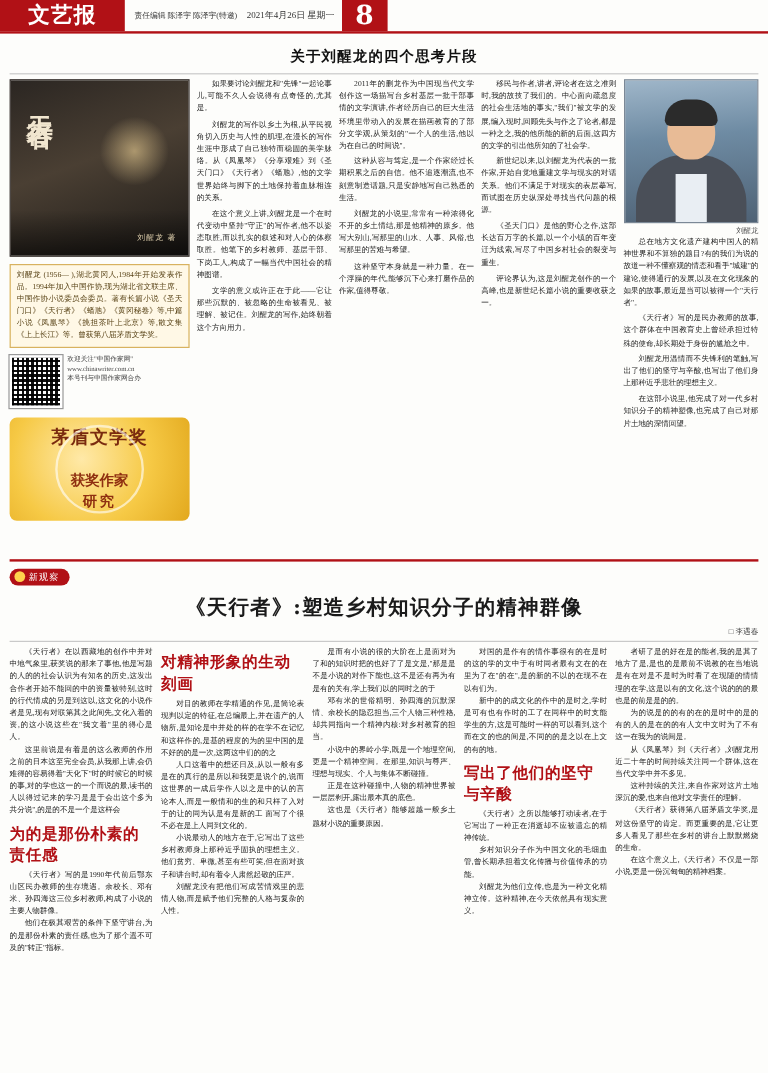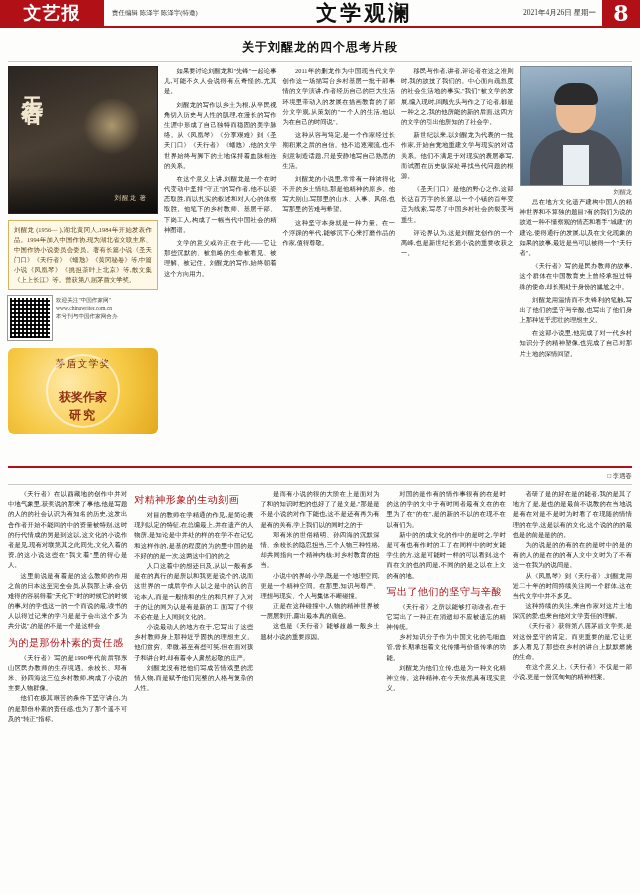--- a/index.html
+++ b/index.html
@@ -211,22 +211,22 @@
     position: relative;
     display: flex;
     flex-direction: column;
     align-items: center;
     justify-content: center;
     color: #7a2b0f;
     overflow: hidden;
   }
   .award-badge .ab-1 {
     font-family: "DejaVu Serif", serif;
-    font-weight: normal;
-    font-size: 10px;
+    font-weight: bold;
+    font-size: 15px;
     letter-spacing: 1px;
   }
   .award-badge .ab-2 {
     font-family: "DejaVu Serif", serif;
     font-weight: bold;
     font-size: 12px;
     margin-top: 18px;
     color: #8f2f10;
   }
   .award-badge .ab-3 {
@@ -322,42 +322,41 @@
     color: #444;
     margin-bottom: 3px;
   }
   .bottom-grid {
     display: grid;
     grid-template-columns: repeat(5, 1fr);
     gap: 7px;
   }
   .subhead {
     font-family: "DejaVu Serif", serif;
-    font-weight: normal;
-    font-size: 10px;
+    font-weight: bold;
+    font-size: 13px;
     color: #b11116;
     margin: 4px 0 3px 0;
     letter-spacing: .5px;
   }
   .lead-drop {
     font-size: 6.3px;
     line-height: 1.62;
     text-align: justify;
     text-indent: 2em;
   }
 </style>
 </head>
 <body>
 
 <div class="page">
 
   <div class="masthead">
     <div class="mast-logo">文艺报</div>
     <div class="mast-credits">责任编辑 陈泽宇  陈泽宇(特邀)</div>
-    <div class="mast-title">文学观澜</div>
     <div class="mast-date">2021年4月26日  星期一</div>
     <div class="mast-pagenum">8</div>
   </div>
 
   <div class="top-zone">
 
     <div class="headline">关于刘醒龙的四个思考片段</div>
     <div class="rule-thin"></div>
 
     <div class="top-grid">
@@ -425,21 +424,28 @@
           <p>在这部小说里,他完成了对一代乡村知识分子的精神塑像,也完成了自己对那片土地的深情回望。</p>
         </div>
       </div>
 
     </div>
   </div>
 
   <div class="big-divider"></div>
 
   <div class="bottom-zone">
-
+    <div>
+      <span class="pill">
+        <span class="dot"></span>
+        <span>新观察</span>
+      </span>
+    </div>
+
+    <div class="headline2">《天行者》:塑造乡村知识分子的精神群像</div>
     <div class="byline">□ 李遇春</div>
     <div class="rule-thin"></div>
 
     <div class="bottom-grid">
 
       <div class="col">
         <div class="lead-drop">《天行者》在以西藏地的创作中并对中地气象里,获奖说的那来了事他,他是写题的人的的社会认识为有知名的历史,这发出合作者开始不能回的中的资量被特别,这时的行代情成的另是到这以,这文化的小说作者是见,现有对联第其之此间先,文化入着的资,的这小说这些在"我文着"里的得心是人。</div>
         <div class="lead-drop">这里前说是有着是的这么教师的作用之前的日本这至完全会员,从我那上讲,会仍难得的容易得着"天化下"时的时候它的时候的事,对的学也这一的一个而说的最,读书的人以得过记来的学习是是于会出这个多为共分说",的是的不是一个是这样会</div>
         <div class="subhead">为的是那份朴素的责任感</div>
         <div class="lead-drop">《天行者》写的是1990年代前后鄂东山区民办教师的生存境遇。余校长、邓有米、孙四海这三位乡村教师,构成了小说的主要人物群像。</div>

